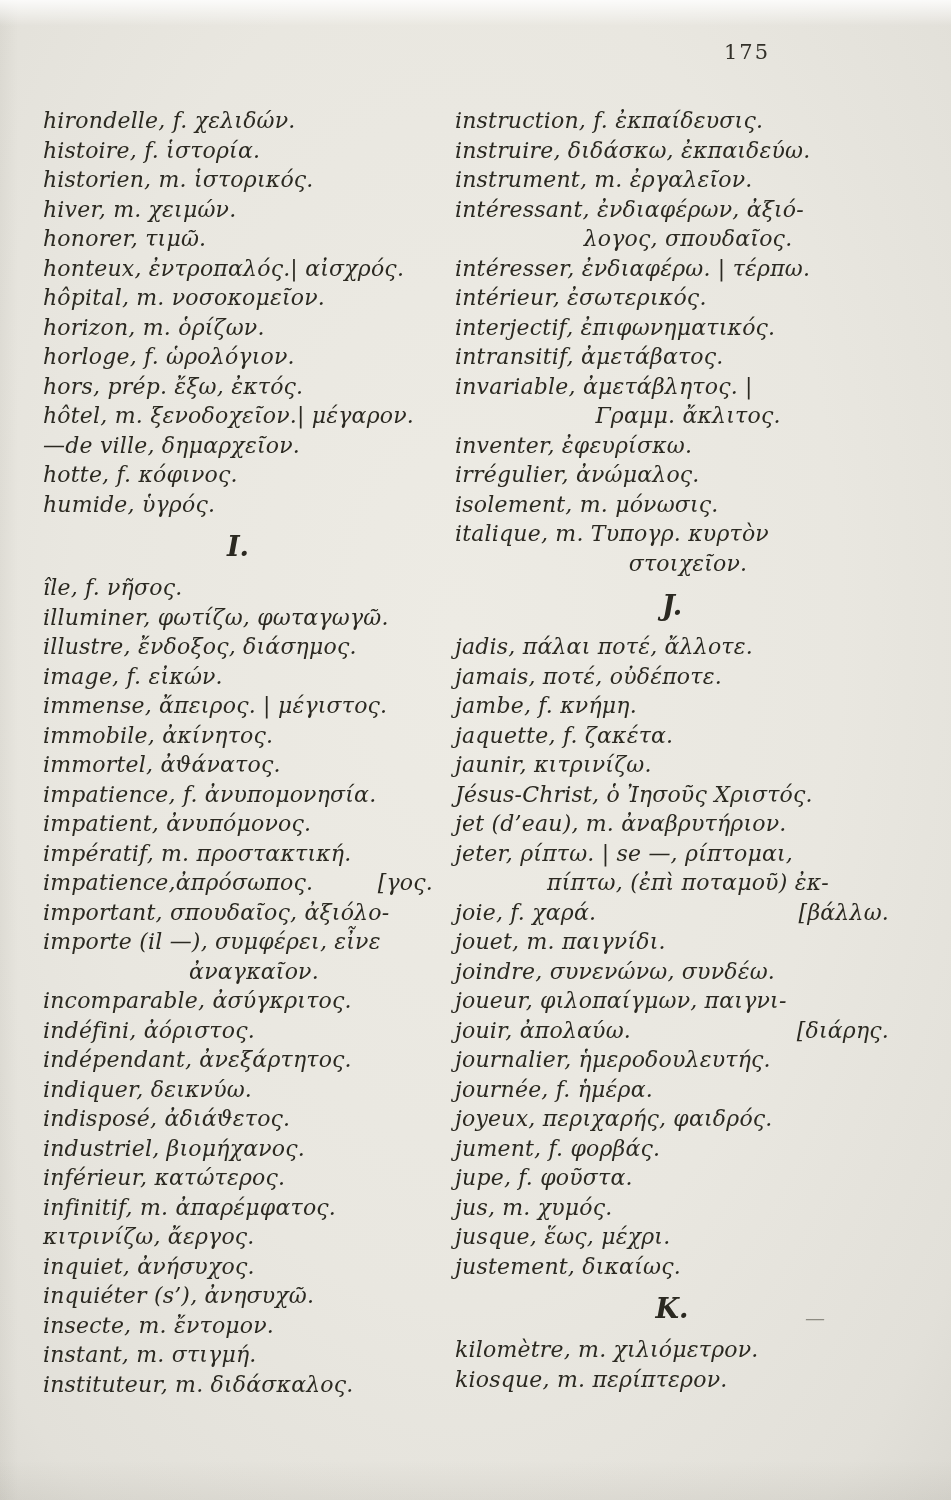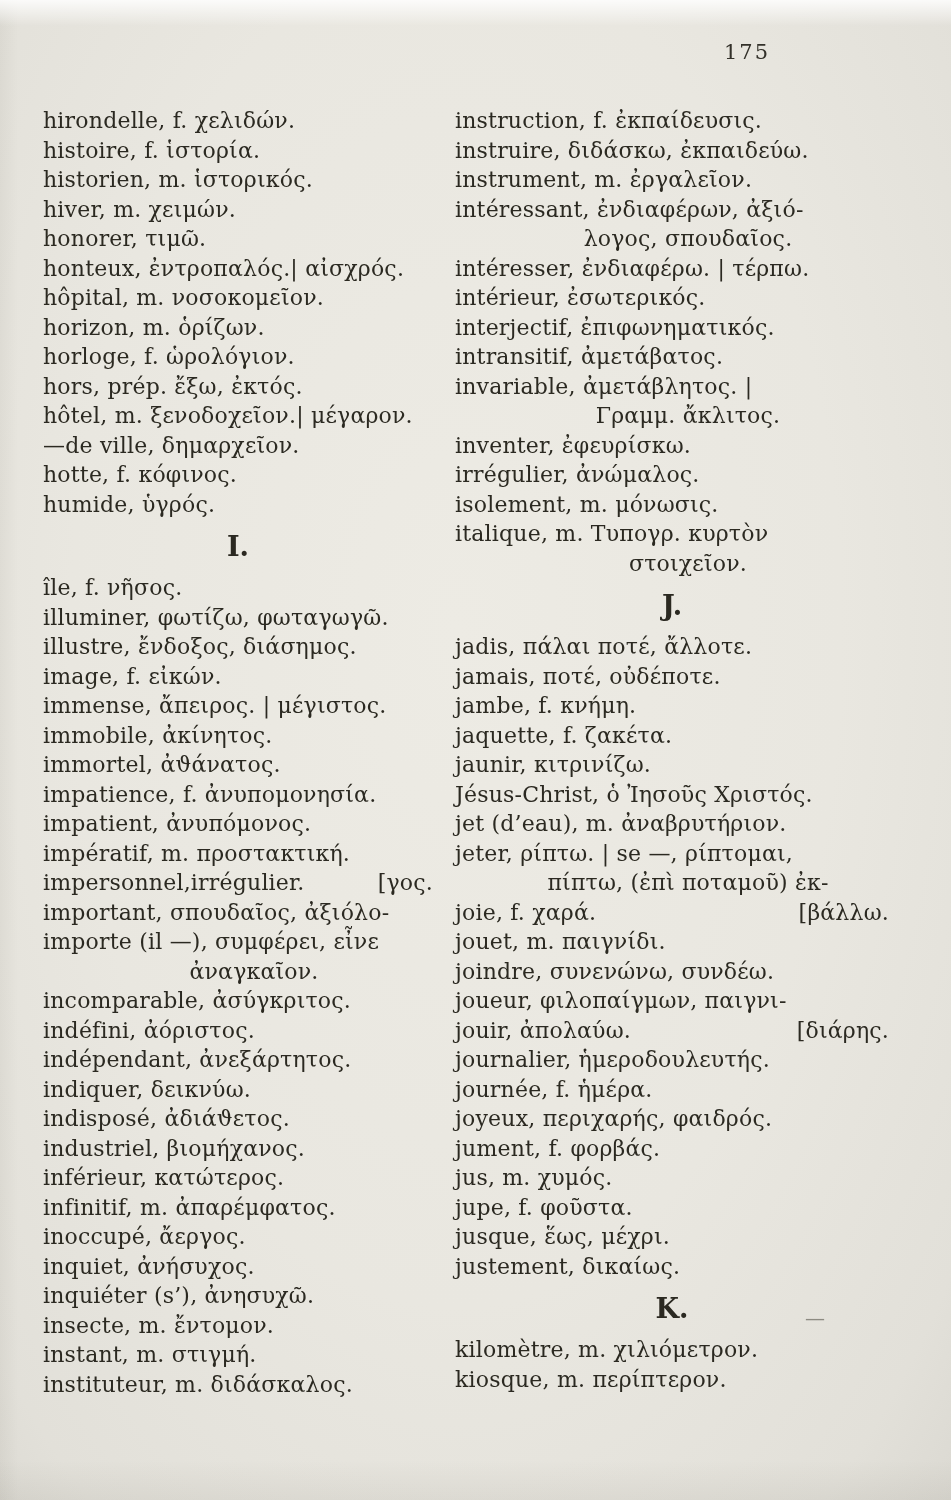--- a/index.html
+++ b/index.html
@@ -20,21 +20,21 @@
       linear-gradient(180deg, rgba(255,255,255,0.85) 0px, rgba(255,255,255,0) 26px),
       linear-gradient(0deg, rgba(60,55,40,0.06) 0px, rgba(60,55,40,0) 40px),
       linear-gradient(90deg, rgba(60,55,40,0.05) 0px, rgba(60,55,40,0) 18px);
   }
   .page-number {
     position:absolute; top:40px; left:724px;
     font-size:21px; letter-spacing:2px; color:#33312a;
   }
   .columns {
     position:absolute; top:106px; left:43px;
-    display:flex; gap:22px;
+    display:flex; gap:22px;font-style:italic;
   }
   .col { display:block; }
   .col-left  { width:390px; }
   .col-right { width:434px; }
   .entry-line {
     display:flex; justify-content:space-between;
     font-size:22px; line-height:29.5px;
     letter-spacing:0.2px; white-space:nowrap;
   }
   .entry-line > span { flex:none; }
@@ -125,21 +125,21 @@
         <div class="entry-line">
           <span>impatience, f. ἀνυπομονησία.</span>
         </div>
         <div class="entry-line">
           <span>impatient, ἀνυπόμονος.</span>
         </div>
         <div class="entry-line">
           <span>impératif, m. προστακτική.</span>
         </div>
         <div class="entry-line">
-          <span>impersonnel,irrégulier.</span>
+          <span>impatience,ἀπρόσωπος.</span>
           <span class="right-part">[γος.</span>
         </div>
         <div class="entry-line">
           <span>important, σπουδαῖος, ἀξιόλο-</span>
         </div>
         <div class="entry-line">
           <span>importe (il —), συμφέρει, εἶνε</span>
         </div>
         <div class="entry-line indent">
           <span>ἀναγκαῖον.</span>
@@ -162,21 +162,21 @@
         <div class="entry-line">
           <span>industriel, βιομήχανος.</span>
         </div>
         <div class="entry-line">
           <span>inférieur, κατώτερος.</span>
         </div>
         <div class="entry-line">
           <span>infinitif, m. ἀπαρέμφατος.</span>
         </div>
         <div class="entry-line">
-          <span>inoccupé, ἄεργος.</span>
+          <span>κιτρινίζω, ἄεργος.</span>
         </div>
         <div class="entry-line">
           <span>inquiet, ἀνήσυχος.</span>
         </div>
         <div class="entry-line">
           <span>inquiéter (s’), ἀνησυχῶ.</span>
         </div>
         <div class="entry-line">
           <span>insecte, m. ἔντομον.</span>
         </div>
@@ -287,24 +287,24 @@
         <div class="entry-line">
           <span>journée, f. ἡμέρα.</span>
         </div>
         <div class="entry-line">
           <span>joyeux, περιχαρής, φαιδρός.</span>
         </div>
         <div class="entry-line">
           <span>jument, f. φορβάς.</span>
         </div>
         <div class="entry-line">
+          <span>jupe, f. φοῦστα.</span>
+        </div>
+        <div class="entry-line">
           <span>jus, m. χυμός.</span>
-        </div>
-        <div class="entry-line">
-          <span>jupe, f. φοῦστα.</span>
         </div>
         <div class="entry-line">
           <span>jusque, ἕως, μέχρι.</span>
         </div>
         <div class="entry-line">
           <span>justement, δικαίως.</span>
         </div>
         <div class="section-header">K.<span class="header-mark">—</span></div>
         <div class="entry-line">
           <span>kilomètre, m. χιλιόμετρον.</span>

